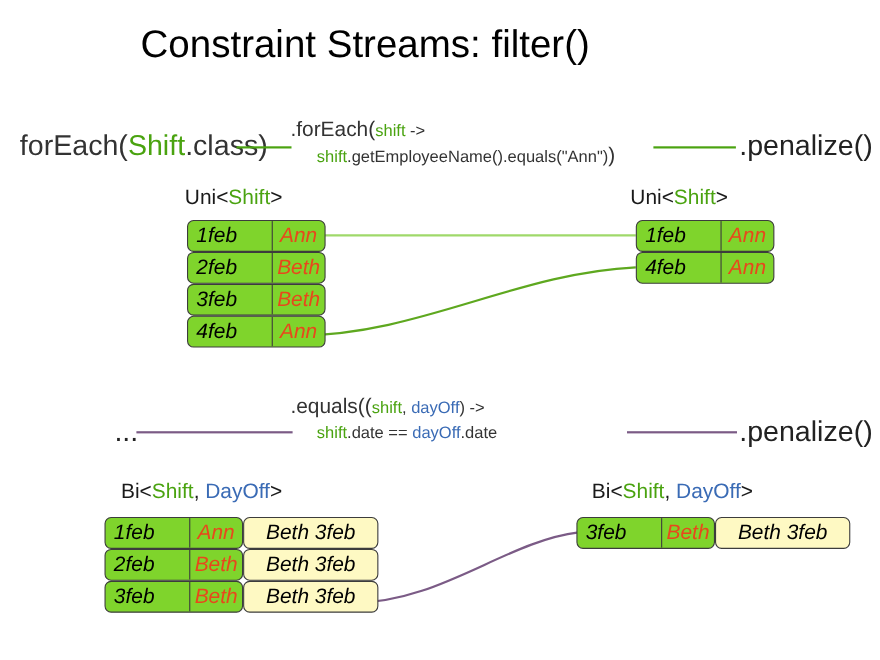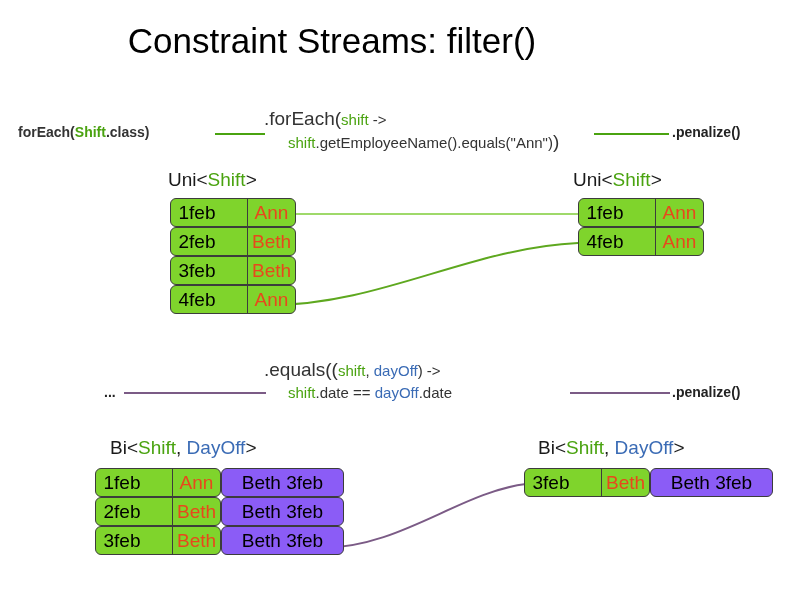--- a/index.html
+++ b/index.html
@@ -51,25 +51,24 @@
     white-space: nowrap;
   }
   .codeblock .big { font-size: 19px; }
   .codeblock .sm  { font-size: 15px; }
   .g { color: #4aa310; }        
   .b { color: #3a6bb5; }        
   .k { color: #333333; }
 
   .plainlabel {
     position: absolute;
-    font-size: 14px;
+    font-size: 26px;
     line-height: 24px;
     color: #222222;
     white-space: nowrap;
-    font-weight: bold;
   }
 
   .streamlabel {
     position: absolute;
     font-size: 19px;
     line-height: 24px;
     color: #1a1a1a;
     white-space: nowrap;
   }
 
@@ -78,34 +77,35 @@
     position: absolute;
     height: 0;
     border-top: 2px solid #4aa310;
   }
   .hline.purple { border-top-color: #7b5b86; }
 
   
   .row {
     position: absolute;
     display: flex;
-    align-items: flex-end;
+    align-items: flex-start;
     height: 27px;
+    font-style: italic;
   }
   .card {
     display: flex;
     align-items: stretch;
     border: 1.6px solid #3c3c3c;
     border-radius: 6px;
     box-sizing: border-box;
     overflow: hidden;
     height: 29px;
   }
   .card.green { background: #7fd42c; }
-  .card.blue  { background: #8b5cf6; }
+  .card.blue  { background: #fef9c3; }
 
   .cell {
     display: flex;
     align-items: center;
     justify-content: center;
     box-sizing: border-box;
     font-size: 19px;
     line-height: 19px;
     padding: 0 4px;
     white-space: nowrap;

